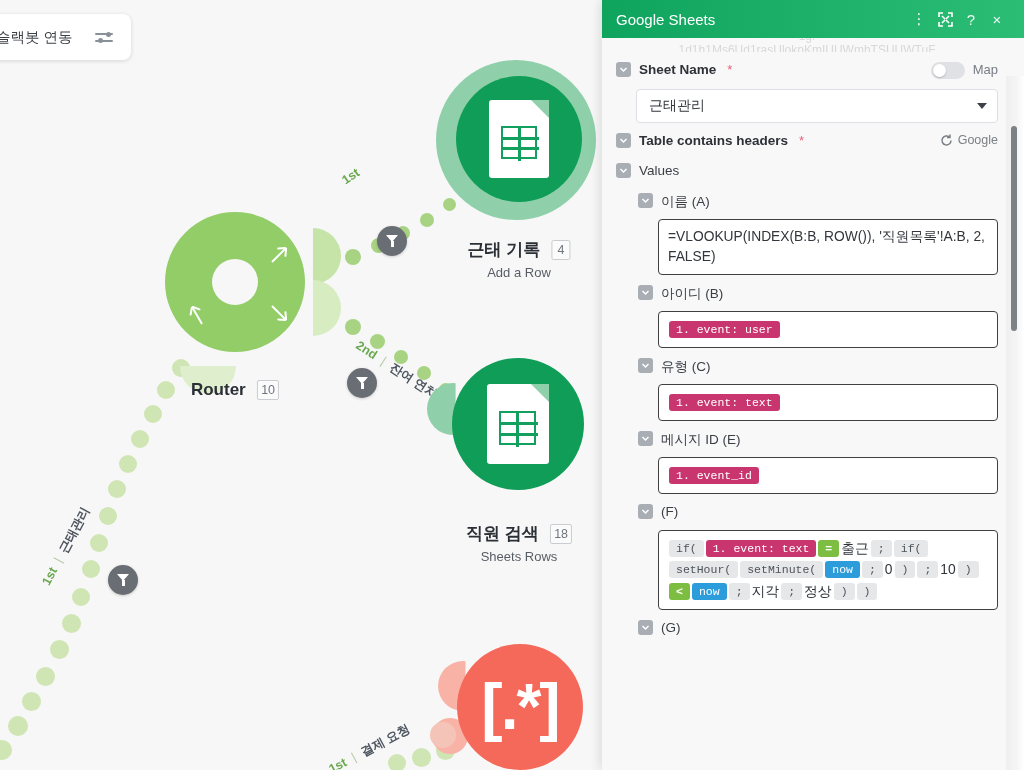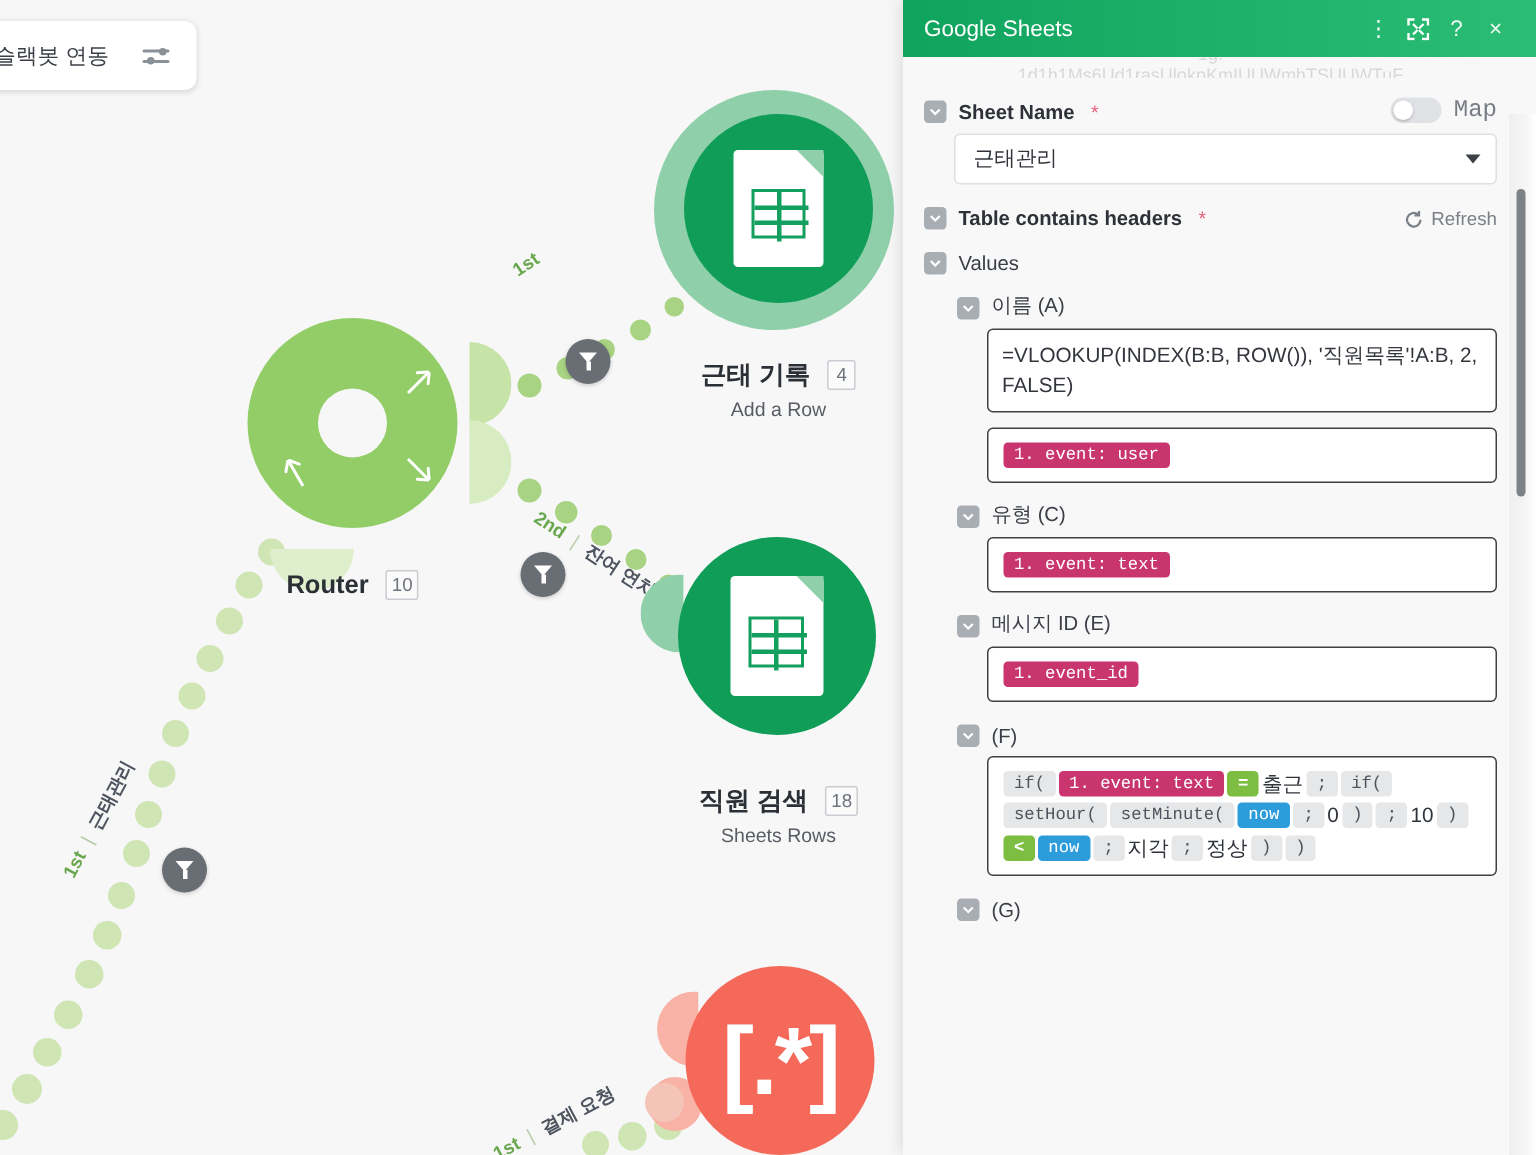--- a/index.html
+++ b/index.html
@@ -199,21 +199,21 @@
   .cut-row {
     height: 14px; overflow: hidden;
     text-align: center;
     color: #d8d8d8; font-size: 12px;
     position: relative;
   }
   .cut-row span { position: absolute; left: 50%; transform: translateX(-50%); top: -9px; }
 
   .field { margin-top: 10px; }
   .field-head {
-    display: flex; align-items: flex-end; gap: 8px;
+    display: flex; align-items: flex-start; gap: 8px;
     min-height: 20px;
   }
   .chk {
     width: 15px; height: 15px; flex: 0 0 15px;
     background: #a9aeb4; border-radius: 3px;
     display: flex; align-items: center; justify-content: center;
   }
   .chk svg { display: block; }
   .lbl {
     font-size: 13.5px; color: #2e3238; font-weight: bold;
@@ -224,21 +224,21 @@
 
   .toggle {
     width: 34px; height: 17px; border-radius: 9px;
     background: #dfe1e4; position: relative; cursor: pointer;
   }
   .toggle .knob {
     position: absolute; top: 2px; left: 2px;
     width: 13px; height: 13px; border-radius: 50%;
     background: #ffffff; box-shadow: 0 1px 2px rgba(0,0,0,.2);
   }
-  .map-lbl { font-size: 16px; color: #787d85; margin-left: 0; font-family: Liberation Mono, monospace; }
+  .map-lbl { font-size: 13px; color: #787d85; margin-left: 0; }
 
   .refresh {
     display: flex; align-items: center; gap: 5px;
     font-size: 12.5px; color: #7b8086; cursor: pointer;
   }
 
   .select-box {
     margin: 7px 0 0 20px;
     background: #ffffff;
     border: 1px solid #dcdfe3; border-radius: 4px;
@@ -527,21 +527,21 @@
                 </svg>
             </span>
             <span class="lbl">Table contains headers</span>
             <span class="req">*</span>
             <span class="head-spacer"></span>
             <span class="refresh">
               <svg width="13" height="13" viewBox="0 0 13 13">
                 <path d="M11 6.5a4.5 4.5 0 1 1-1.6-3.45" fill="none" stroke="#7b8086" stroke-width="1.5"></path>
                 <path d="M10 0.6v3h-3" fill="none" stroke="#7b8086" stroke-width="1.5"></path>
               </svg>
-              <span>Refresh</span>
+              <span>Google</span>
             </span>
           </div>
         </div>
 
         <div class="field">
           <div class="field-head">
             <span class="chk">
               <svg width="9" height="9" viewBox="0 0 9 9">
                   <path d="M1.5 3l3 3 3-3" fill="none" stroke="#ffffff" stroke-width="1.5"></path>
                 </svg>
@@ -556,20 +556,28 @@
                 <span class="chk">
                   <svg width="9" height="9" viewBox="0 0 9 9">
                     <path d="M1.5 3l3 3 3-3" fill="none" stroke="#ffffff" stroke-width="1.5"></path>
                   </svg>
                 </span>
                 <span class="lbl plain">이름 (A)</span>
               </div>
               <div class="value-box plain">=VLOOKUP(INDEX(B:B, ROW()), '직원목록'!A:B, 2, FALSE)</div>
             </div>
             <div class="field">
+              <div class="field-head">
+                <span class="chk">
+                  <svg width="9" height="9" viewBox="0 0 9 9">
+                    <path d="M1.5 3l3 3 3-3" fill="none" stroke="#ffffff" stroke-width="1.5"></path>
+                  </svg>
+                </span>
+                <span class="lbl plain">아이디 (B)</span>
+              </div>
               <div class="value-box"><span class="tok var">1. event: user</span></div>
             </div>
             <div class="field">
               <div class="field-head">
                 <span class="chk">
                   <svg width="9" height="9" viewBox="0 0 9 9">
                     <path d="M1.5 3l3 3 3-3" fill="none" stroke="#ffffff" stroke-width="1.5"></path>
                   </svg>
                 </span>
                 <span class="lbl plain">유형 (C)</span>

